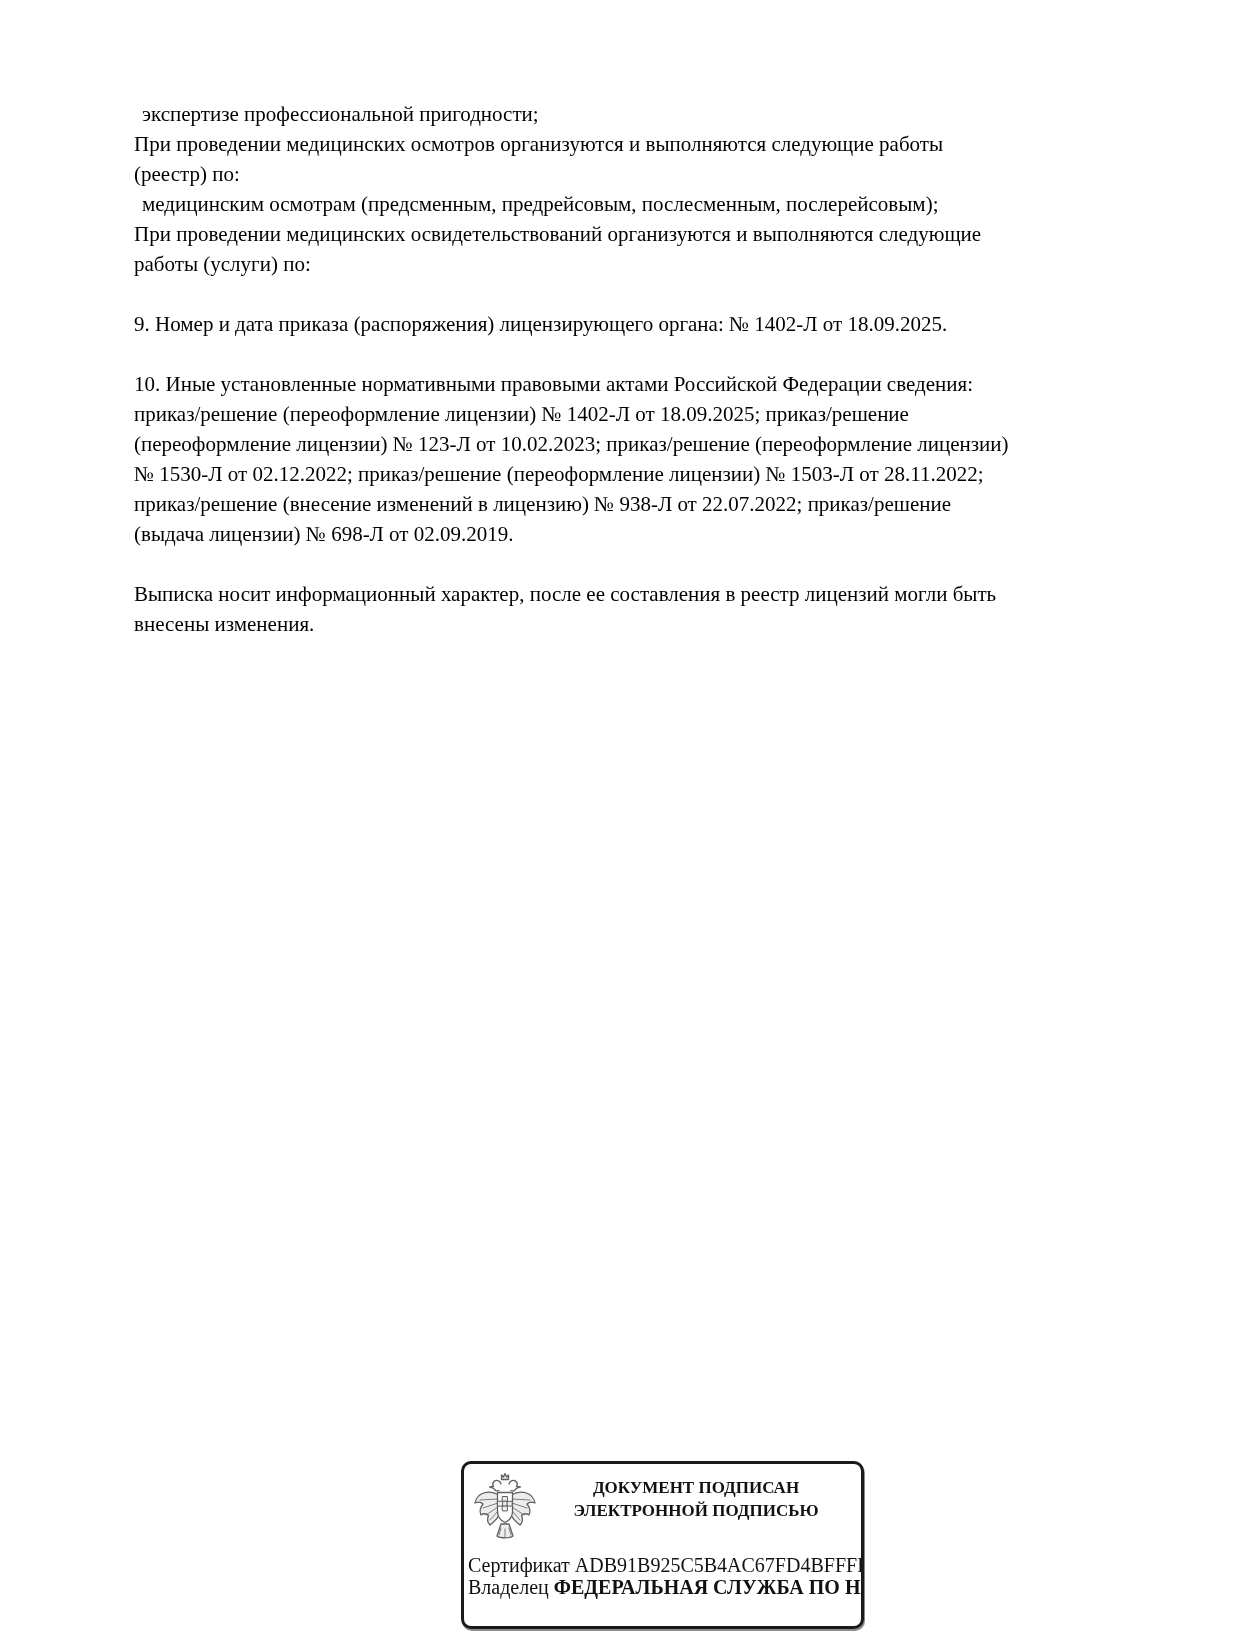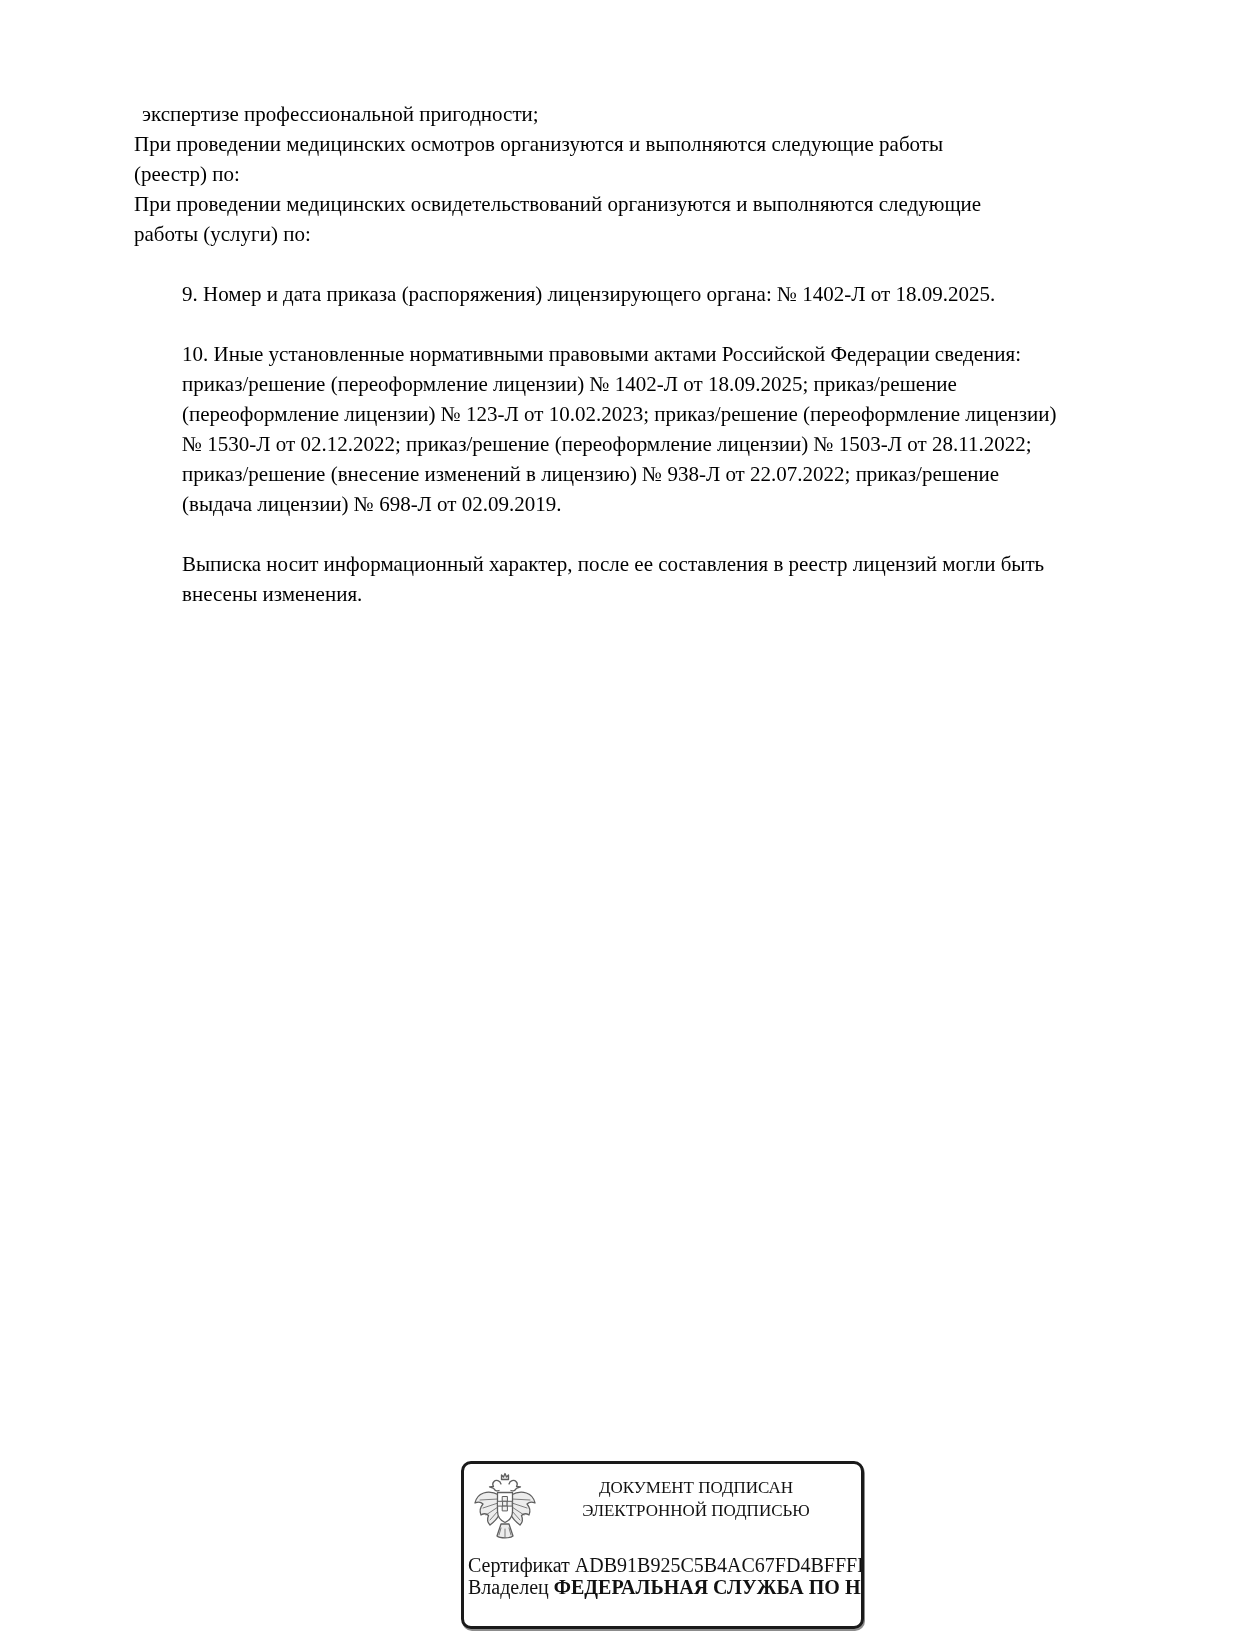--- a/index.html
+++ b/index.html
@@ -20,21 +20,21 @@
     width: 1100px;
   }
   .para {
     margin: 0;
     font-size: 21px;
     line-height: 30px;
     white-space: pre;        
     color: #000000;
   }
   .para.indent { padding-left: 8px; }
-  .para.spaced { margin-top: 30px; margin-left: 48px; }
+  .para.spaced { margin-top: 30px; }
 
   
   .stamp {
     position: absolute;
     left: 461px; top: 1461px;
     width: 403px; height: 168px;
     box-sizing: border-box;
     border: 3px solid #1a1a1a;
     border-radius: 10px;
     background: #ffffff;
@@ -48,20 +48,21 @@
   }
   .stamp-title {
     position: absolute;
     left: 76px; top: 12px;
     width: 312px;
     text-align: center;
     font-size: 17px;
     line-height: 23px;
     white-space: pre;
     color: #111111;
+    font-weight: bold;
   }
   .stamp-lines {
     position: absolute;
     left: 4px; top: 90px;
     width: 400px;
   }
   .stamp-line {
     font-size: 20px;
     line-height: 22px;
     white-space: nowrap;
@@ -71,20 +72,21 @@
 </style>
 </head>
 <body>
 
 <div class="page">
 
   <div class="textblock">
     <div class="para indent">экспертизе профессиональной пригодности;</div>
     <div class="para">При проведении медицинских осмотров организуются и выполняются следующие работы
 (реестр) по:</div>
+    <div class="para indent">медицинским осмотрам (предсменным, предрейсовым, послесменным, послерейсовым);</div>
     <div class="para">При проведении медицинских освидетельствований организуются и выполняются следующие
 работы (услуги) по:</div>
     <div class="para spaced">9. Номер и дата приказа (распоряжения) лицензирующего органа: № 1402-Л от 18.09.2025.</div>
     <div class="para spaced">10. Иные установленные нормативными правовыми актами Российской Федерации сведения:
 приказ/решение (переоформление лицензии) № 1402-Л от 18.09.2025; приказ/решение
 (переоформление лицензии) № 123-Л от 10.02.2023; приказ/решение (переоформление лицензии)
 № 1530-Л от 02.12.2022; приказ/решение (переоформление лицензии) № 1503-Л от 28.11.2022;
 приказ/решение (внесение изменений в лицензию) № 938-Л от 22.07.2022; приказ/решение
 (выдача лицензии) № 698-Л от 02.09.2019.</div>
     <div class="para spaced">Выписка носит информационный характер, после ее составления в реестр лицензий могли быть

